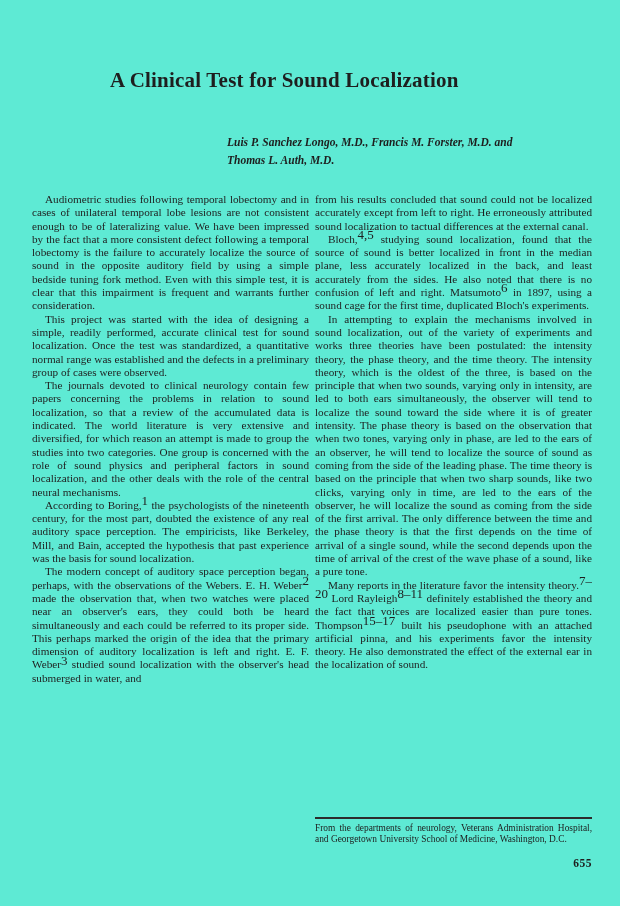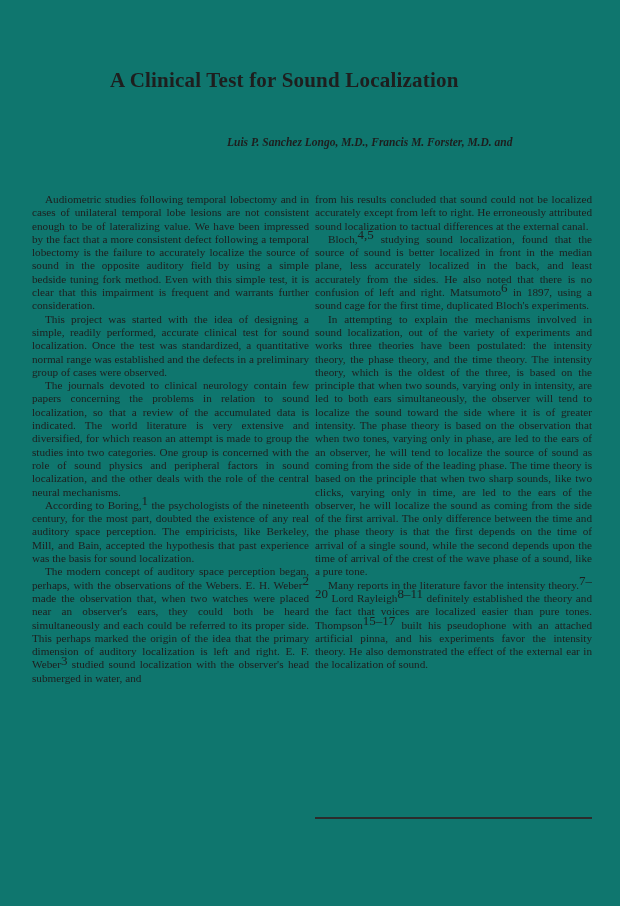--- a/index.html
+++ b/index.html
@@ -7,21 +7,21 @@
   body {
     background: #fdfdfb;
     color: #1e1e1e;
     font-family: "Liberation Serif", "DejaVu Serif", serif;
     position: relative;
     overflow: hidden;
   }
   .page {
     position: absolute;
     inset: 0;
-    background: #0f766e;
+    background: #5eead4;
   }
   
   .title {
     position: absolute;
     left: 110px;
     top: 66px;
     width: 480px;
     font-size: 21px;
     line-height: 28px;
     font-weight: 700;
@@ -100,35 +100,38 @@
 <body>
 
 <div class="page">
 
   <h1 class="title">
     <span class="t-line">A Clinical Test for Sound Localization</span>
   </h1>
 
   <div class="authors">
     <span class="a-line">Luis P. Sanchez Longo, M.D., Francis M. Forster, M.D. and</span>
+    <span class="a-line">Thomas L. Auth, M.D.</span>
   </div>
 
   <div class="col col-left">
     <p>Audiometric studies following temporal lobectomy and in cases of unilateral temporal lobe lesions are not consistent enough to be of lateralizing value. We have been impressed by the fact that a more consistent defect following a temporal lobectomy is the failure to accurately localize the source of sound in the opposite auditory field by using a simple bedside tuning fork method. Even with this simple test, it is clear that this impairment is frequent and warrants further consideration.</p>
     <p>This project was started with the idea of designing a simple, readily performed, accurate clinical test for sound localization. Once the test was standardized, a quantitative normal range was established and the defects in a preliminary group of cases were observed.</p>
     <p>The journals devoted to clinical neurology contain few papers concerning the problems in relation to sound localization, so that a review of the accumulated data is indicated. The world literature is very extensive and diversified, for which reason an attempt is made to group the studies into two categories. One group is concerned with the role of sound physics and peripheral factors in sound localization, and the other deals with the role of the central neural mechanisms.</p>
     <p>According to Boring,<sup>1</sup> the psychologists of the nineteenth century, for the most part, doubted the existence of any real auditory space perception. The empiricists, like Berkeley, Mill, and Bain, accepted the hypothesis that past experience was the basis for sound localization.</p>
     <p>The modern concept of auditory space perception began, perhaps, with the observations of the Webers. E. H. Weber<sup>2</sup> made the observation that, when two watches were placed near an observer's ears, they could both be heard simultaneously and each could be referred to its proper side. This perhaps marked the origin of the idea that the primary dimension of auditory localization is left and right. E. F. Weber<sup>3</sup> studied sound localization with the observer's head submerged in water, and</p>
   </div>
 
   <div class="col col-right">
     <p class="noindent">from his results concluded that sound could not be localized accurately except from left to right. He erroneously attributed sound localization to tactual differences at the external canal.</p>
     <p>Bloch,<sup>4,5</sup> studying sound localization, found that the source of sound is better localized in front in the median plane, less accurately localized in the back, and least accurately from the sides. He also noted that there is no confusion of left and right. Matsumoto<sup>6</sup> in 1897, using a sound cage for the first time, duplicated Bloch's experiments.</p>
     <p>In attempting to explain the mechanisms involved in sound localization, out of the variety of experiments and works three theories have been postulated: the intensity theory, the phase theory, and the time theory. The intensity theory, which is the oldest of the three, is based on the principle that when two sounds, varying only in intensity, are led to both ears simultaneously, the observer will tend to localize the sound toward the side where it is of greater intensity. The phase theory is based on the observation that when two tones, varying only in phase, are led to the ears of an observer, he will tend to localize the source of sound as coming from the side of the leading phase. The time theory is based on the principle that when two sharp sounds, like two clicks, varying only in time, are led to the ears of the observer, he will localize the sound as coming from the side of the first arrival. The only difference between the time and the phase theory is that the first depends on the time of arrival of a single sound, while the second depends upon the time of arrival of the crest of the wave phase of a sound, like a pure tone.</p>
     <p>Many reports in the literature favor the intensity theory.<sup>7–20</sup> Lord Rayleigh<sup>8–11</sup> definitely established the theory and the fact that voices are localized easier than pure tones. Thompson<sup>15–17</sup> built his pseudophone with an attached artificial pinna, and his experiments favor the intensity theory. He also demonstrated the effect of the external ear in the localization of sound.</p>
   </div>
 
   <div class="footnote-block">
     <div class="footnote-rule"></div>
+    <p class="footnote">From the departments of neurology, Veterans Administration Hospital, and Georgetown University School of Medicine, Washington, D.C.</p>
   </div>
 
+  <div class="page-number">655</div>
 
 </div>
 
 </body></html>

